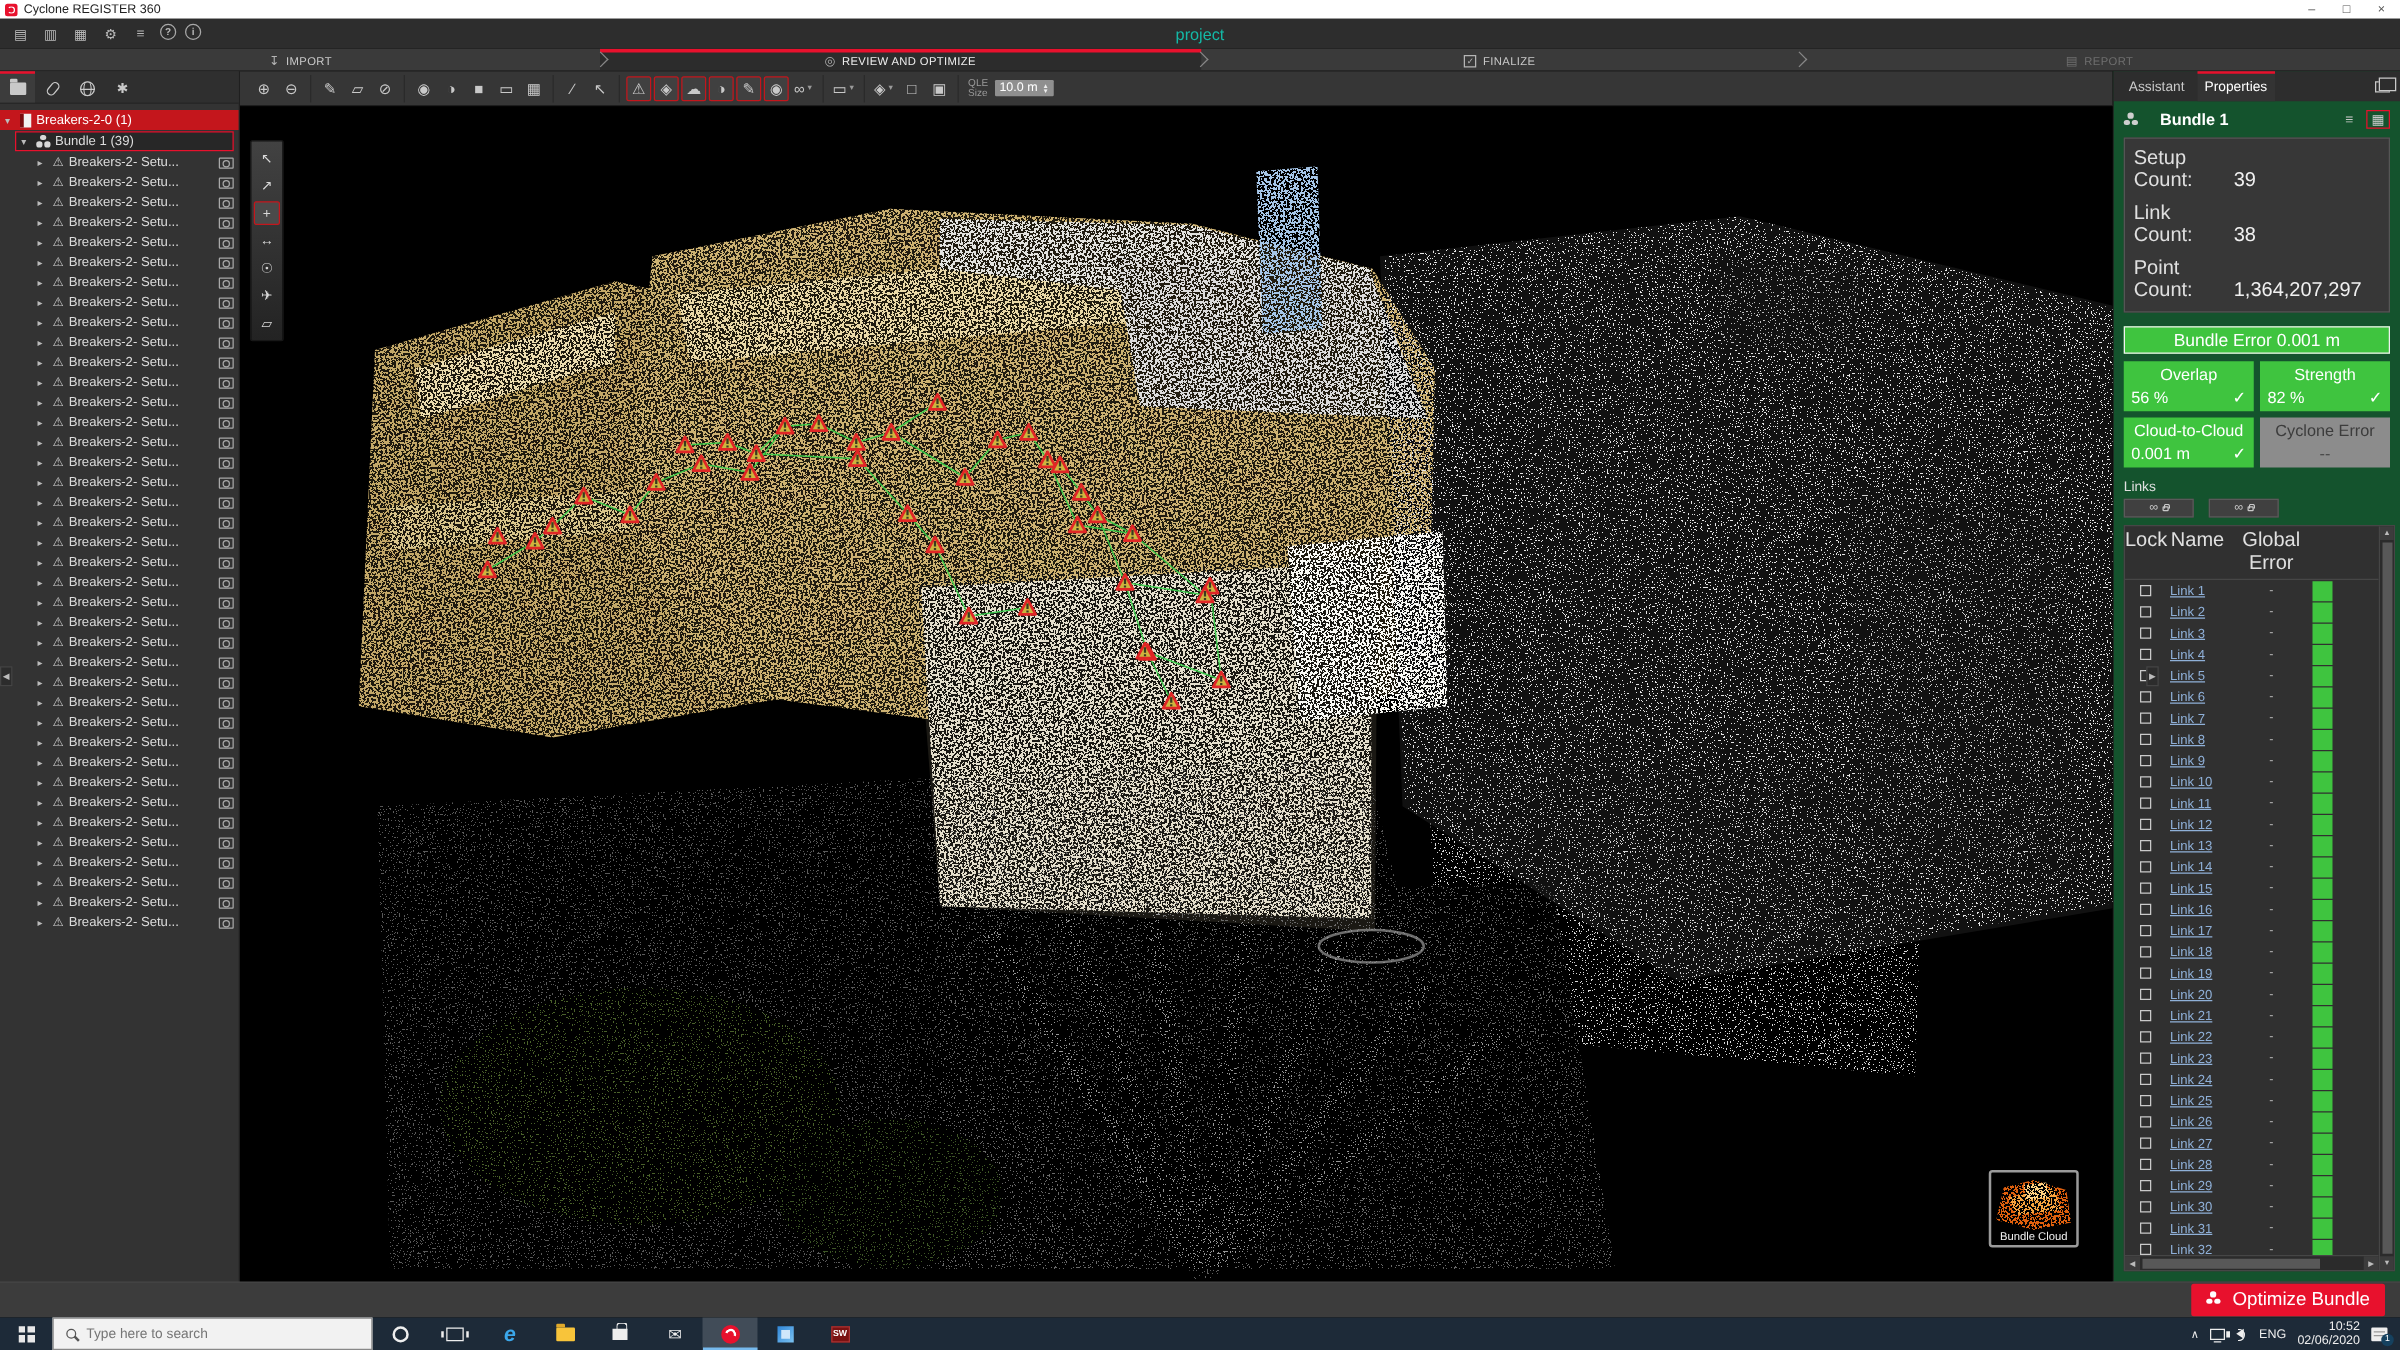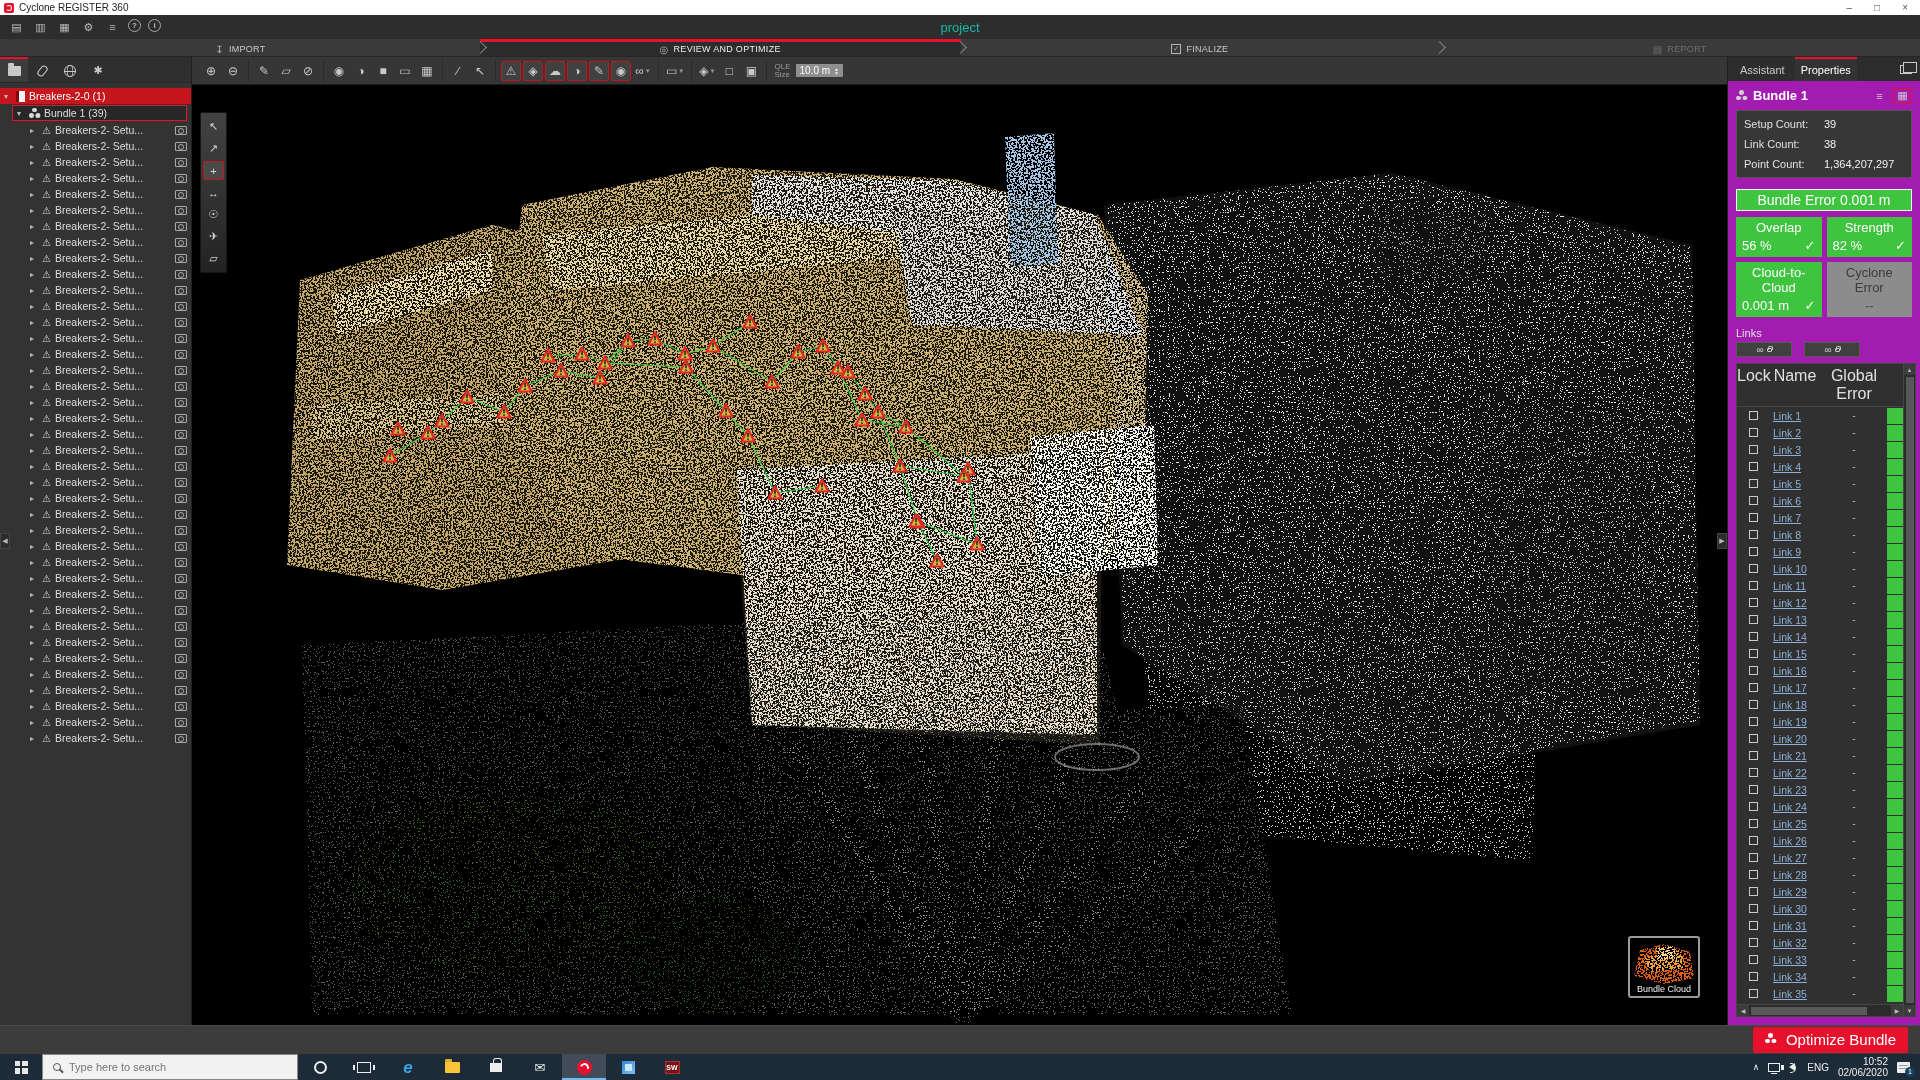--- a/index.html
+++ b/index.html
@@ -76,33 +76,33 @@
   .palette{position:absolute;left:8px;top:27px;width:27px;background:linear-gradient(#424242,#232323);border:1px solid #171717;border-radius:2px;display:flex;flex-direction:column;align-items:center;padding:4px 0;gap:3px;z-index:6;}
   .pal-btn{width:21px;height:19px;display:flex;align-items:center;justify-content:center;color:#d8d8d8;font-size:11px;border:1px solid transparent;border-radius:2px;}
   .pal-btn.active{border-color:#c4161c;background:#4a4a4a;}
 
   .bundle-thumb{position:absolute;right:27px;bottom:27px;width:72px;height:62px;border:2px solid #9a9a9a;border-radius:3px;background:#000;z-index:6;overflow:hidden;}
   .bt-label{position:absolute;left:0;right:0;bottom:2px;color:#f0f0f0;font-size:9px;text-align:center;}
 
   .collapse-handle{position:absolute;width:10px;height:16px;background:#2c2c2c;color:#bbb;font-size:7px;display:flex;align-items:center;justify-content:center;z-index:40;border:1px solid #444;}
 
   
-  .props{width:193px;background:#a21caf;display:flex;flex-direction:column;color:#ddd;border-left:1px solid #1f1f1f;}
+  .props{width:230px;background:#14532d;display:flex;flex-direction:column;color:#ddd;border-left:1px solid #1f1f1f;}
   .props-tabs{height:24px;display:flex;background:#2d2d2d;padding-left:6px;gap:4px;}
   .ptab{display:flex;align-items:center;padding:0 6px;font-size:11px;color:#c9c9c9;border-top:2px solid transparent;}
   .ptab.active{background:#333;border-top-color:#e8112d;color:#fff;}
   .popout{margin-left:auto;margin-right:8px;align-self:center;width:12px;height:9px;border:1px solid #c9c9c9;position:relative;}
   .popout::before{content:"";position:absolute;left:2px;top:-4px;width:12px;height:9px;border:1px solid #c9c9c9;background:#2d2d2d;}
-  .props-head{display:flex;align-items:center;gap:6px;padding:7px 8px 5px;}
+  .props-head{display:flex;align-items:center;gap:18px;padding:7px 8px 5px;}
   .props-head .bt-name{font-weight:bold;font-size:13px;color:#fff;}
   .view-btns{margin-left:auto;display:flex;gap:4px;}
   .vb{width:19px;height:15px;display:flex;align-items:center;justify-content:center;color:#c9c9c9;border:1px solid transparent;font-size:11px;}
   .vb.active{border-color:#e8112d;}
   .stats-box{margin:2px 8px;border:1px solid #555;background:#373737;padding:7px 7px;display:flex;flex-direction:column;gap:8px;}
-  .stat{display:flex;font-size:11px;}
+  .stat{display:flex;font-size:16px;align-items:flex-end;}
   .stat .sl{width:80px;color:#e0e0e0;flex:none;}
   .stat .sv{color:#f0f0f0;}
   .err-banner{margin:9px 8px 0;background:#3fc43f;border:1px solid #f0f0f0;color:#fff;text-align:center;font-size:14px;padding:2px 0;}
   .metric-grid{display:grid;grid-template-columns:1fr 1fr;gap:5px;margin:6px 8px 0;}
   .metric{background:#3fc43f;color:#fff;padding:3px 6px 4px;}
   .metric .mt{text-align:center;font-size:13px;}
   .metric .mrow{display:flex;justify-content:space-between;font-size:13px;margin-top:3px;}
   .metric.na{background:#8c8c8c;color:#3c3c3c;}
   .metric.na .mrow{justify-content:center;color:#4a4a4a;}
   .links-label{margin:10px 8px 3px;font-size:11px;color:#e0e0e0;}

